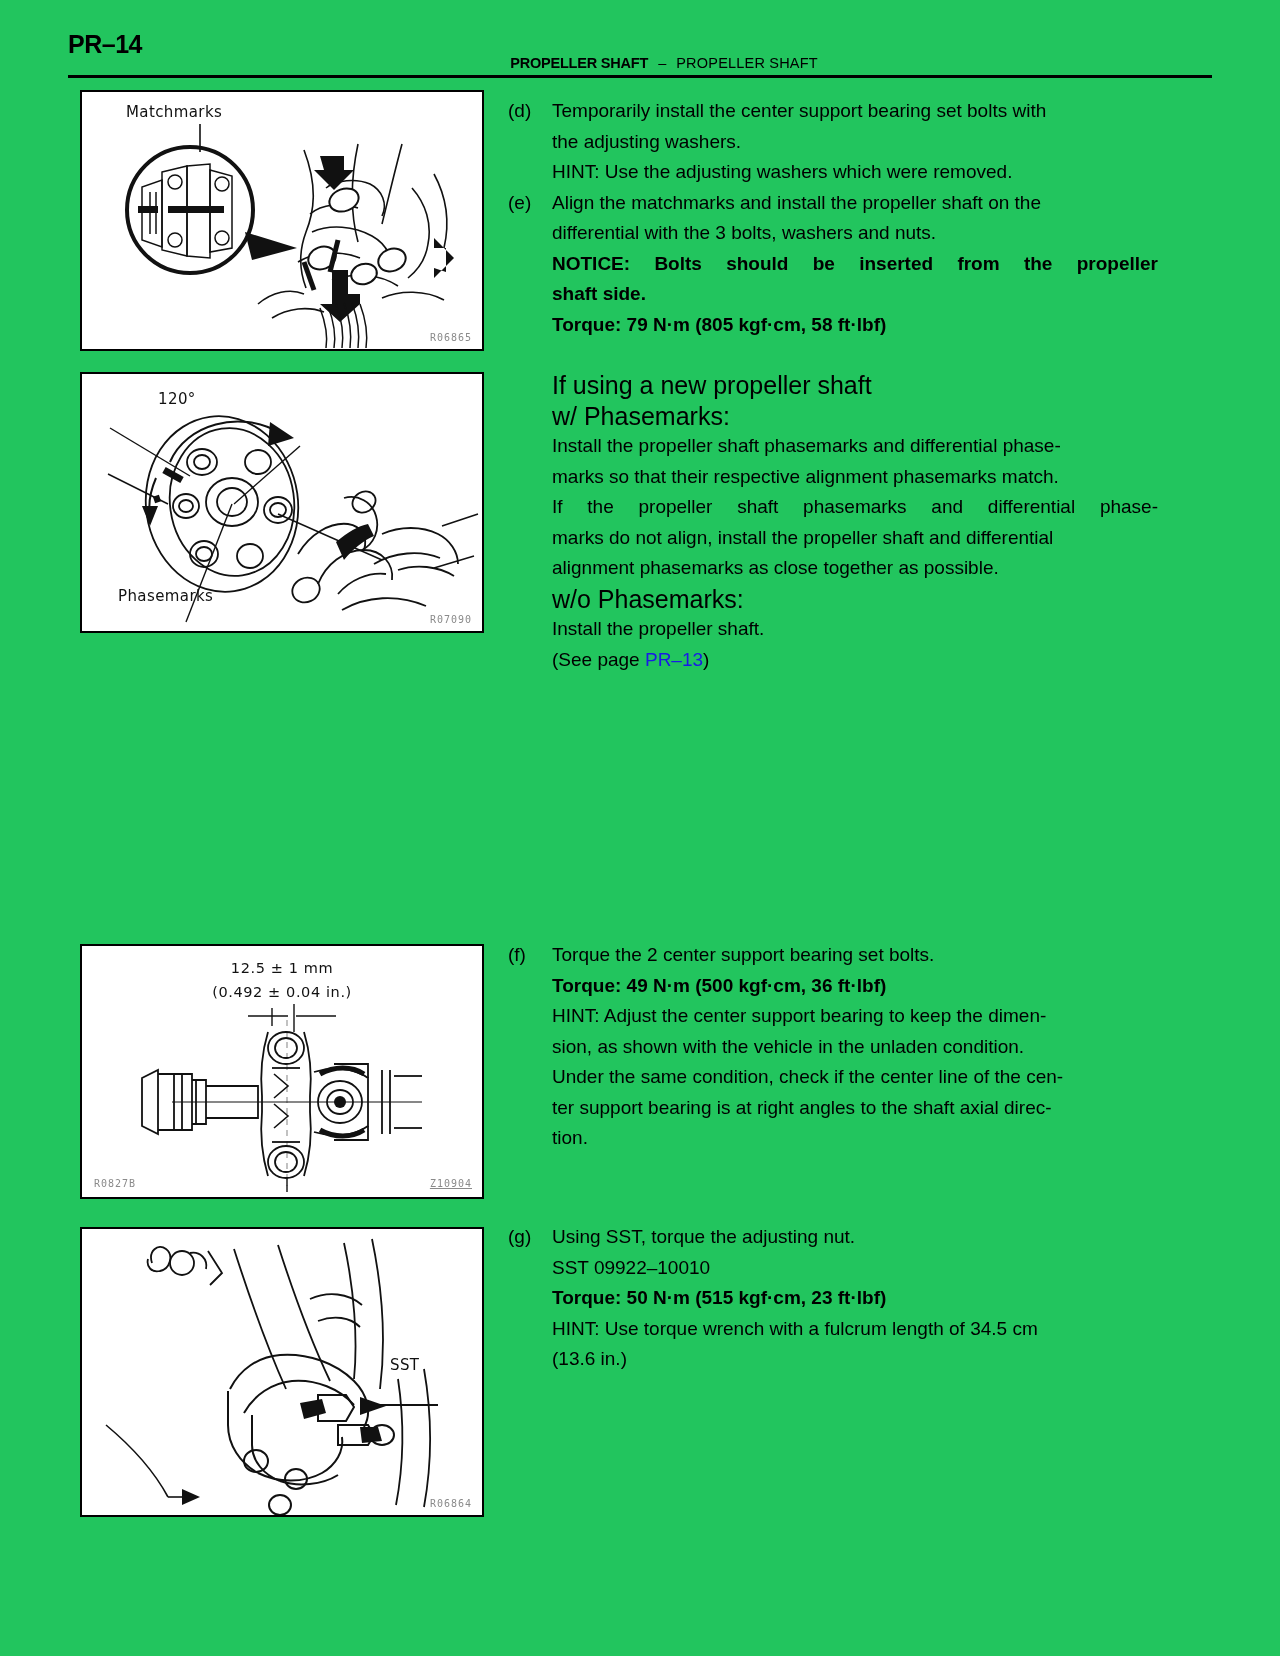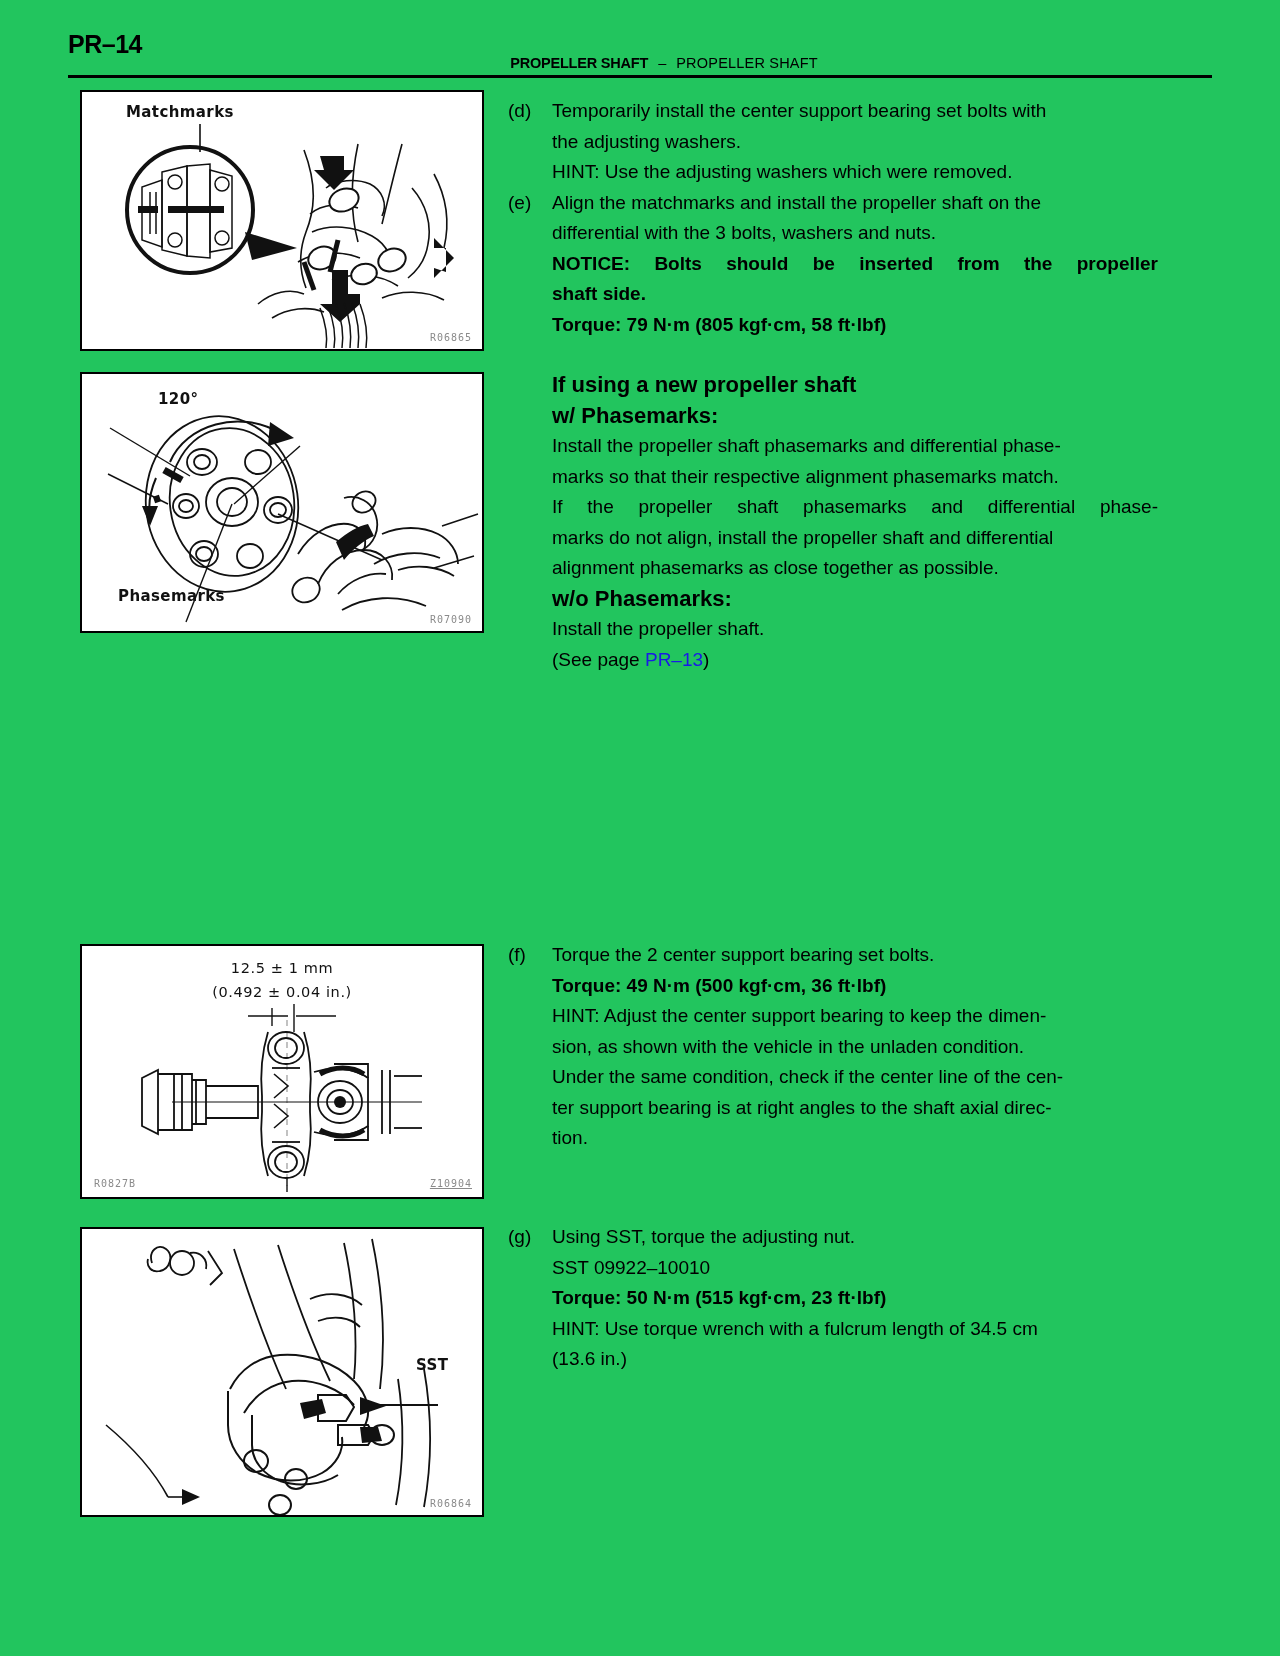--- a/index.html
+++ b/index.html
@@ -66,21 +66,21 @@
     overflow: hidden;
   }
   .fig1 { left: 80px; top: 90px;   width: 404px; height: 261px; }
   .fig2 { left: 80px; top: 372px;  width: 404px; height: 261px; padding-left: 29px; }
   .fig3 { left: 80px; top: 944px;  width: 404px; height: 255px; }
   .fig4 { left: 80px; top: 1227px; width: 404px; height: 290px; }
 
   .fig-label {
     position: absolute;
     font-family: "DejaVu Sans", sans-serif;
-    font-weight: bold;
+    font-weight: normal;
     font-size: 15px;
     letter-spacing: 0.4px;
     color: #111111;
   }
   .fig-code {
     position: absolute;
     font-family: "DejaVu Sans Mono", monospace;
     font-size: 10px;
     letter-spacing: 1px;
     color: #8a8a8a;
@@ -134,23 +134,23 @@
     white-space: nowrap;
   }
   .line.just {
     white-space: normal;
     text-align: justify;
     text-align-last: justify;
   }
   .b { font-weight: bold; }
   .link { color: #1a1ae6; }
   .heading-line {
-    font-size: 22px;
+    font-size: 25px;
     line-height: 30.5px;
-    font-weight: bold;
+    font-weight: normal;
     white-space: nowrap;
   }
 </style>
 </head>
 <body>
 
 <div class="page">
 
   <div class="page-number">PR–14</div>
   <div class="header-center">
@@ -419,21 +419,21 @@
         <path d="M24 196 C48 216, 72 242, 86 268"></path>
         <path d="M86 268 L104 268"></path>
       </g>
       <path d="M100 260 L118 268 L100 276 Z" fill="#111"></path>
 
       <g stroke="#111" stroke-width="1.8" fill="none">
         <path d="M316 150 C322 190, 322 234, 314 276"></path>
         <path d="M342 140 C350 186, 350 234, 342 278"></path>
       </g>
     </svg>
-    <div class="fig-label" style="left:334px; top:127px;">SST</div>
+    <div class="fig-label" style="left:308px; top:127px;">SST</div>
     <div class="fig-code" style="right:10px; bottom:6px;">R06864</div>
   </div>
 
   <div class="textcol block-d">
 
     <div class="step">
       <div class="step-marker">(d)</div>
       <div class="step-body">
         <div class="line">Temporarily install the center support bearing set bolts with</div>
         <div class="line">the adjusting washers.</div>

